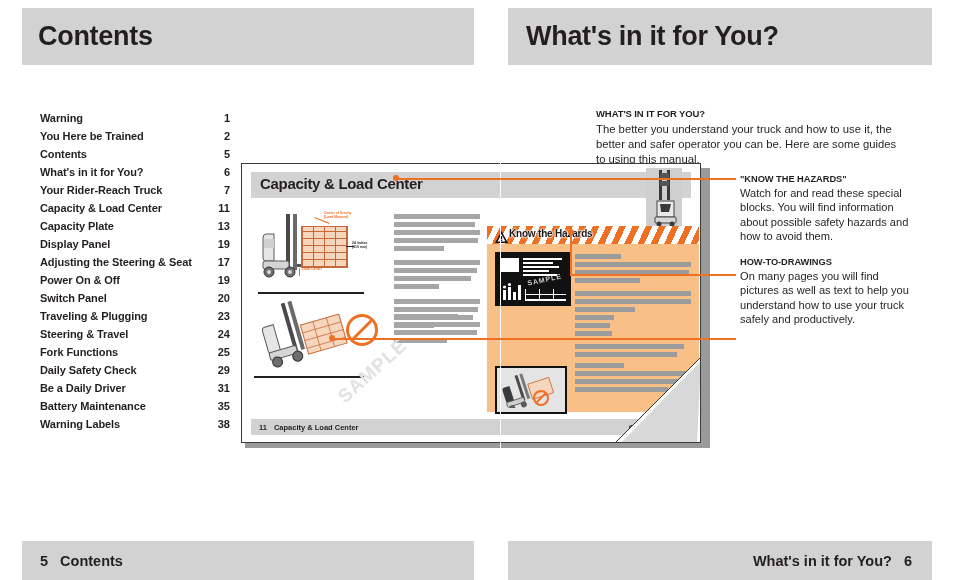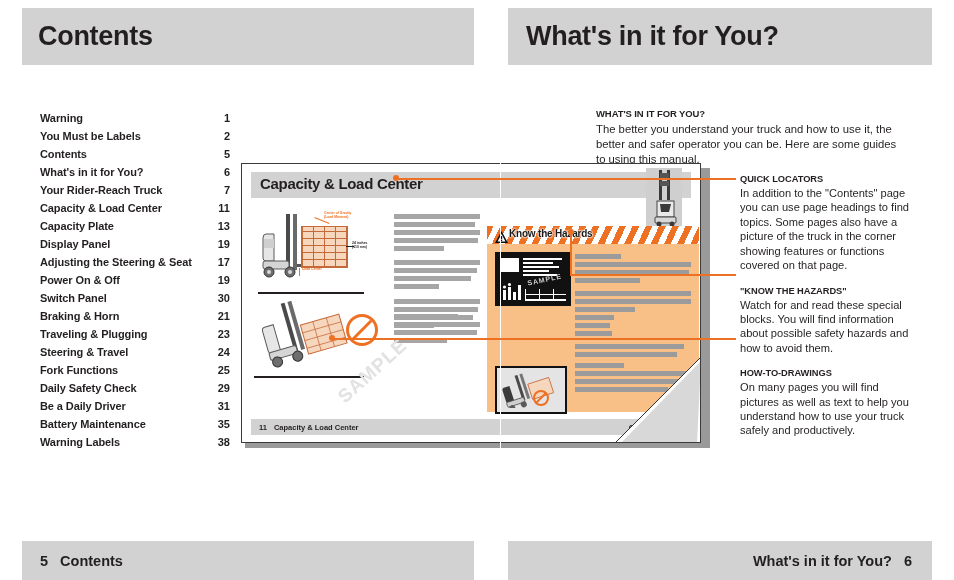--- a/index.html
+++ b/index.html
@@ -181,21 +181,21 @@
     <div class="header-band">
       <div class="header-title">Contents</div>
     </div>
 
     <div class="toc">
       <div class="toc-row">
         <span class="toc-label">Warning</span>
         <span class="toc-page">1</span>
       </div>
       <div class="toc-row">
-        <span class="toc-label">You Must be Labels</span>
+        <span class="toc-label">You Here be Trained</span>
         <span class="toc-page">2</span>
       </div>
       <div class="toc-row">
         <span class="toc-label">Contents</span>
         <span class="toc-page">5</span>
       </div>
       <div class="toc-row">
         <span class="toc-label">What's in it for You?</span>
         <span class="toc-page">6</span>
       </div>
@@ -218,25 +218,21 @@
       <div class="toc-row">
         <span class="toc-label">Adjusting the Steering &amp; Seat</span>
         <span class="toc-page">17</span>
       </div>
       <div class="toc-row">
         <span class="toc-label">Power On &amp; Off</span>
         <span class="toc-page">19</span>
       </div>
       <div class="toc-row">
         <span class="toc-label">Switch Panel</span>
-        <span class="toc-page">30</span>
-      </div>
-      <div class="toc-row">
-        <span class="toc-label">Braking &amp; Horn</span>
-        <span class="toc-page">21</span>
+        <span class="toc-page">20</span>
       </div>
       <div class="toc-row">
         <span class="toc-label">Traveling &amp; Plugging</span>
         <span class="toc-page">23</span>
       </div>
       <div class="toc-row">
         <span class="toc-label">Steering &amp; Travel</span>
         <span class="toc-page">24</span>
       </div>
       <div class="toc-row">
@@ -283,24 +279,20 @@
   </div>
 
   <div class="gutter"></div>
 
   <div class="intro">
     <div class="intro-head">WHAT'S IN IT FOR YOU?</div>
     <div class="intro-body">The better you understand your truck and how to use it, the better and safer operator you can be. Here are some guides to using this manual.</div>
   </div>
 
   <div class="callouts">
-    <div class="callout">
-      <div class="callout-head">QUICK LOCATORS</div>
-      <div class="callout-body">In addition to the "Contents" page you can use page headings to find topics. Some pages also have a picture of the truck in the corner showing features or functions covered on that page.</div>
-    </div>
     <div class="callout">
       <div class="callout-head">"KNOW THE HAZARDS"</div>
       <div class="callout-body">Watch for and read these special blocks. You will find information about possible safety hazards and how to avoid them.</div>
     </div>
     <div class="callout">
       <div class="callout-head">HOW-TO-DRAWINGS</div>
       <div class="callout-body">On many pages you will find pictures as well as text to help you understand how to use your truck safely and productively.</div>
     </div>
   </div>
 

